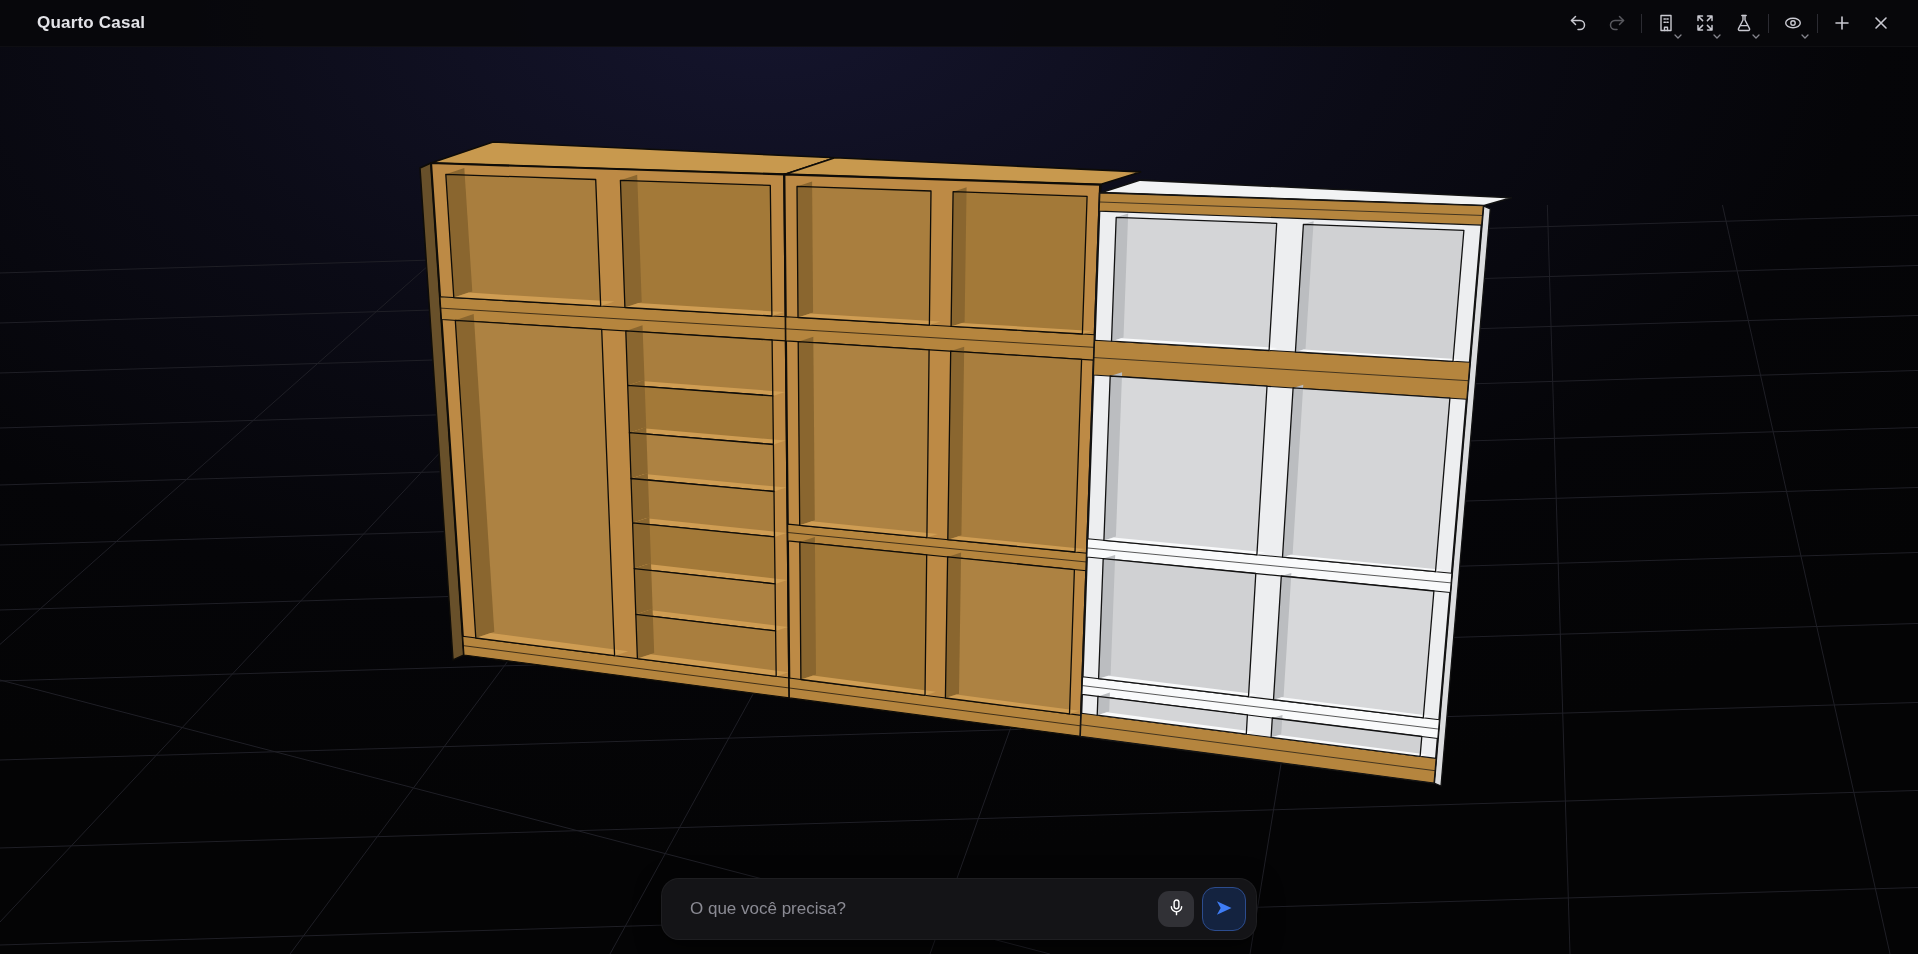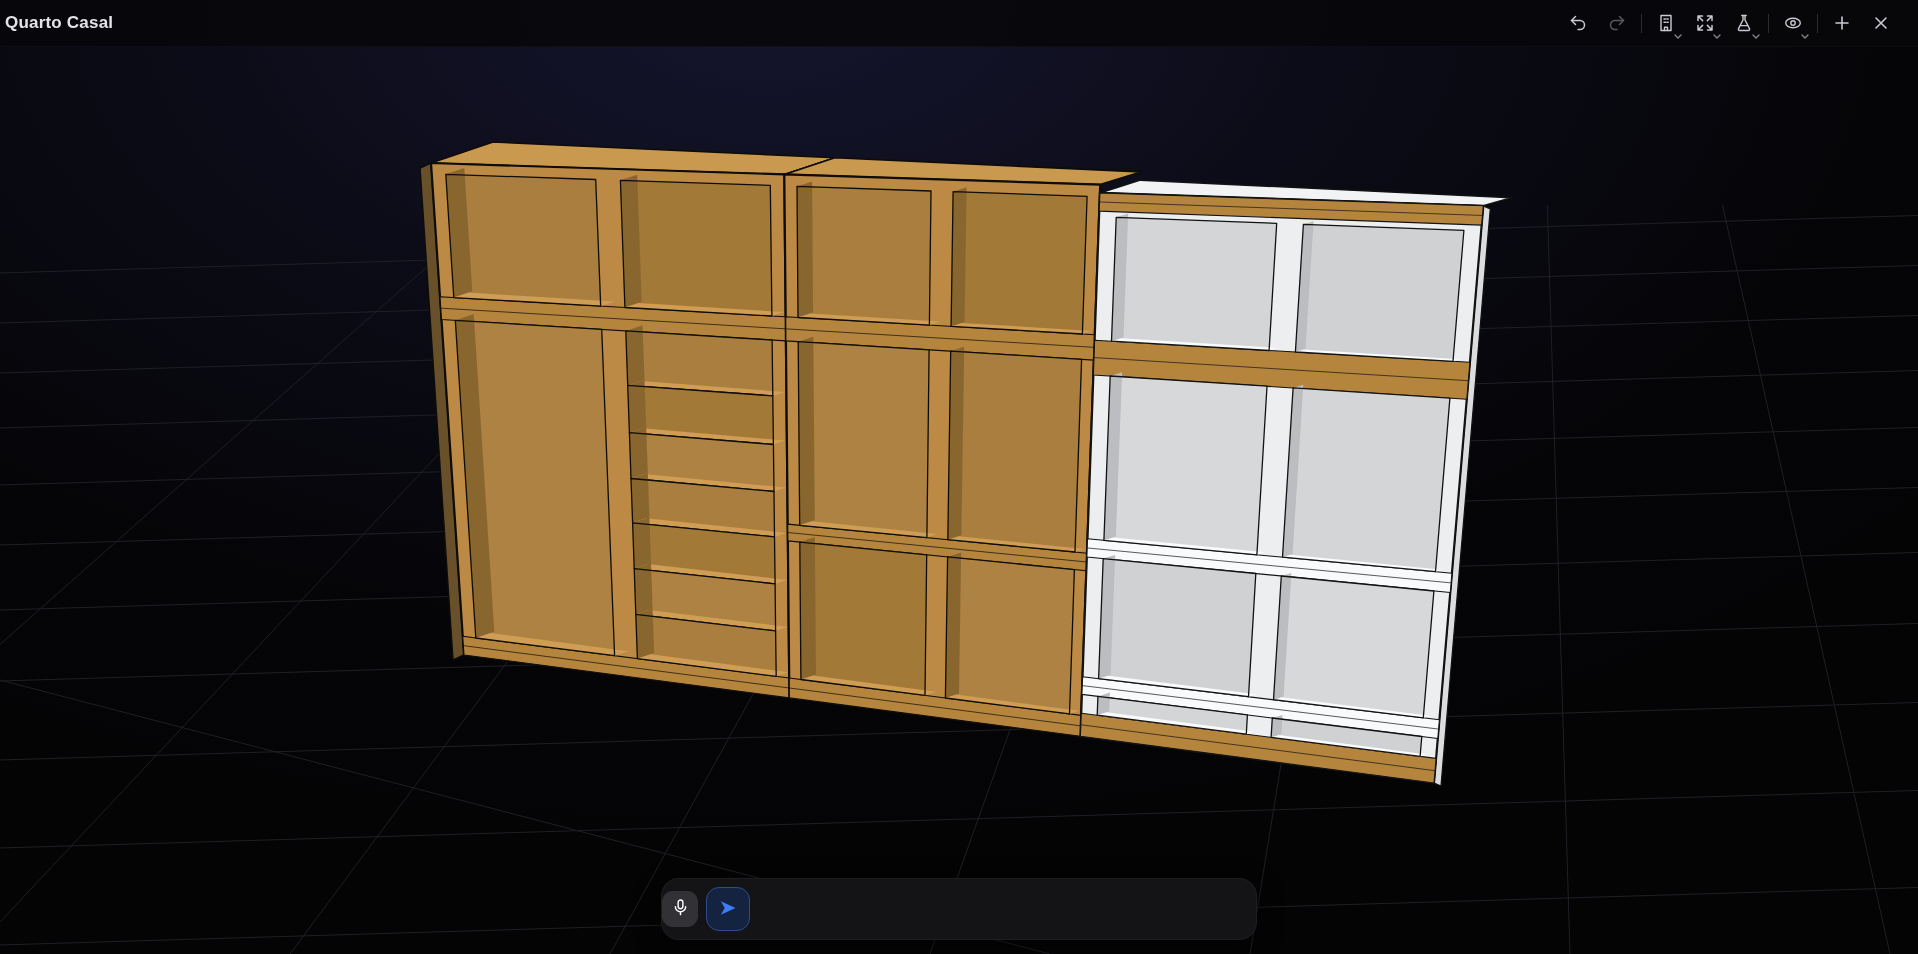--- a/index.html
+++ b/index.html
@@ -9,21 +9,21 @@
     background:
       radial-gradient(1500px 860px at 40% 0%, #15152e 0%, #0b0b16 42%, #050508 74%, #040405 100%);
   }
   
   .topbar{
     position:absolute;top:0;left:0;right:0;height:46px;
     background:rgba(8,8,11,.92);
     display:flex;align-items:center;justify-content:space-between;
     z-index:30;border-bottom:1px solid rgba(255,255,255,.03);
   }
-  .title{margin-left:5px;font-size:17px;font-weight:700;color:#e3e3e8;letter-spacing:.2px;}
+  .title{margin-left:37px;font-size:17px;font-weight:700;color:#e3e3e8;letter-spacing:.2px;}
   .toolbar{display:flex;align-items:center;gap:9px;margin-right:22px;}
   .tool{
     position:relative;width:30px;height:34px;display:flex;align-items:center;justify-content:center;
     background:transparent;border:none;padding:0;cursor:pointer;
   }
   .tool svg{display:block;}
   .tool .caret{position:absolute;right:-1px;bottom:1px;}
   .tool.disabled{opacity:.42;}
   .sep{width:1px;height:19px;background:#2b2b32;}
   
@@ -313,20 +313,21 @@
       <span>
         <svg width="20" height="20" viewBox="0 0 20 20" fill="none" stroke="#c9c9d1" stroke-width="1.6" stroke-linecap="round">
           <path d="M5 5 L15 15 M15 5 L5 15"></path>
         </svg>
       </span>
     </button>
   </div>
 </header>
 
 <div class="chatbar">
+  <input type="text" placeholder="O que você precisa?" style="">
   <button class="mic-btn">
     <span>
       <svg width="19" height="19" viewBox="0 0 24 24" fill="none" stroke="#ffffff" stroke-width="1.8" stroke-linecap="round" stroke-linejoin="round">
         <rect x="9" y="2.5" width="6" height="11" rx="3"></rect>
         <path d="M5.5 11 a6.5 6.5 0 0 0 13 0"></path>
         <path d="M12 17.5 V21"></path>
       </svg>
     </span>
   </button>
   <button class="send-btn">

